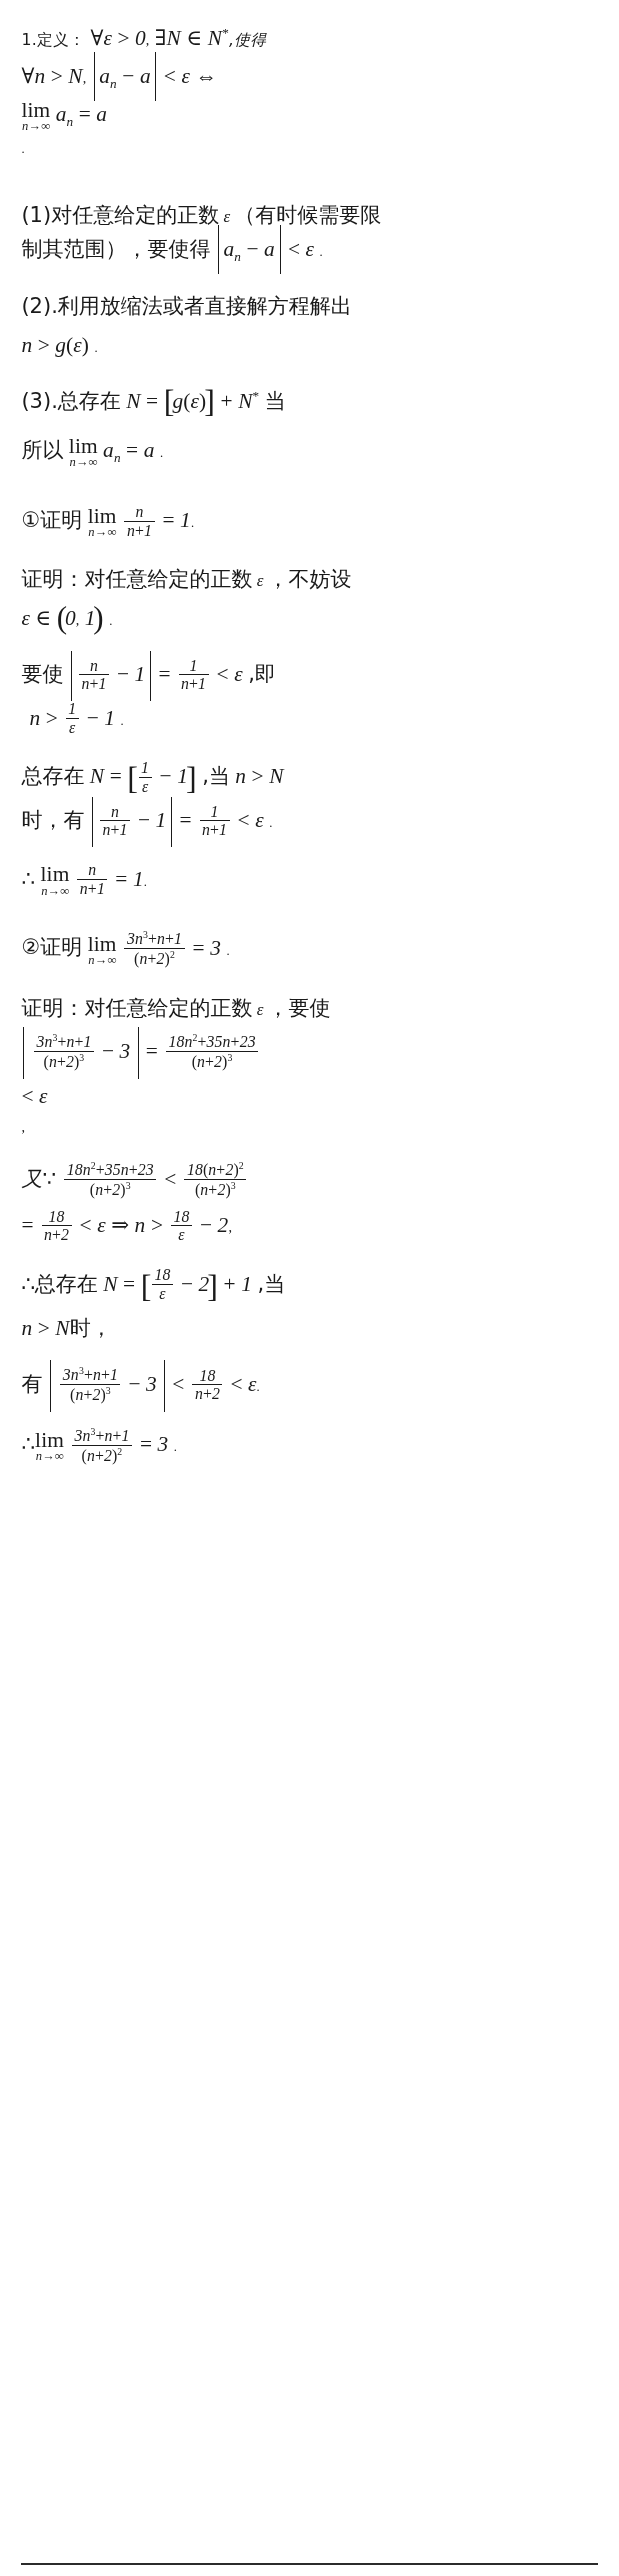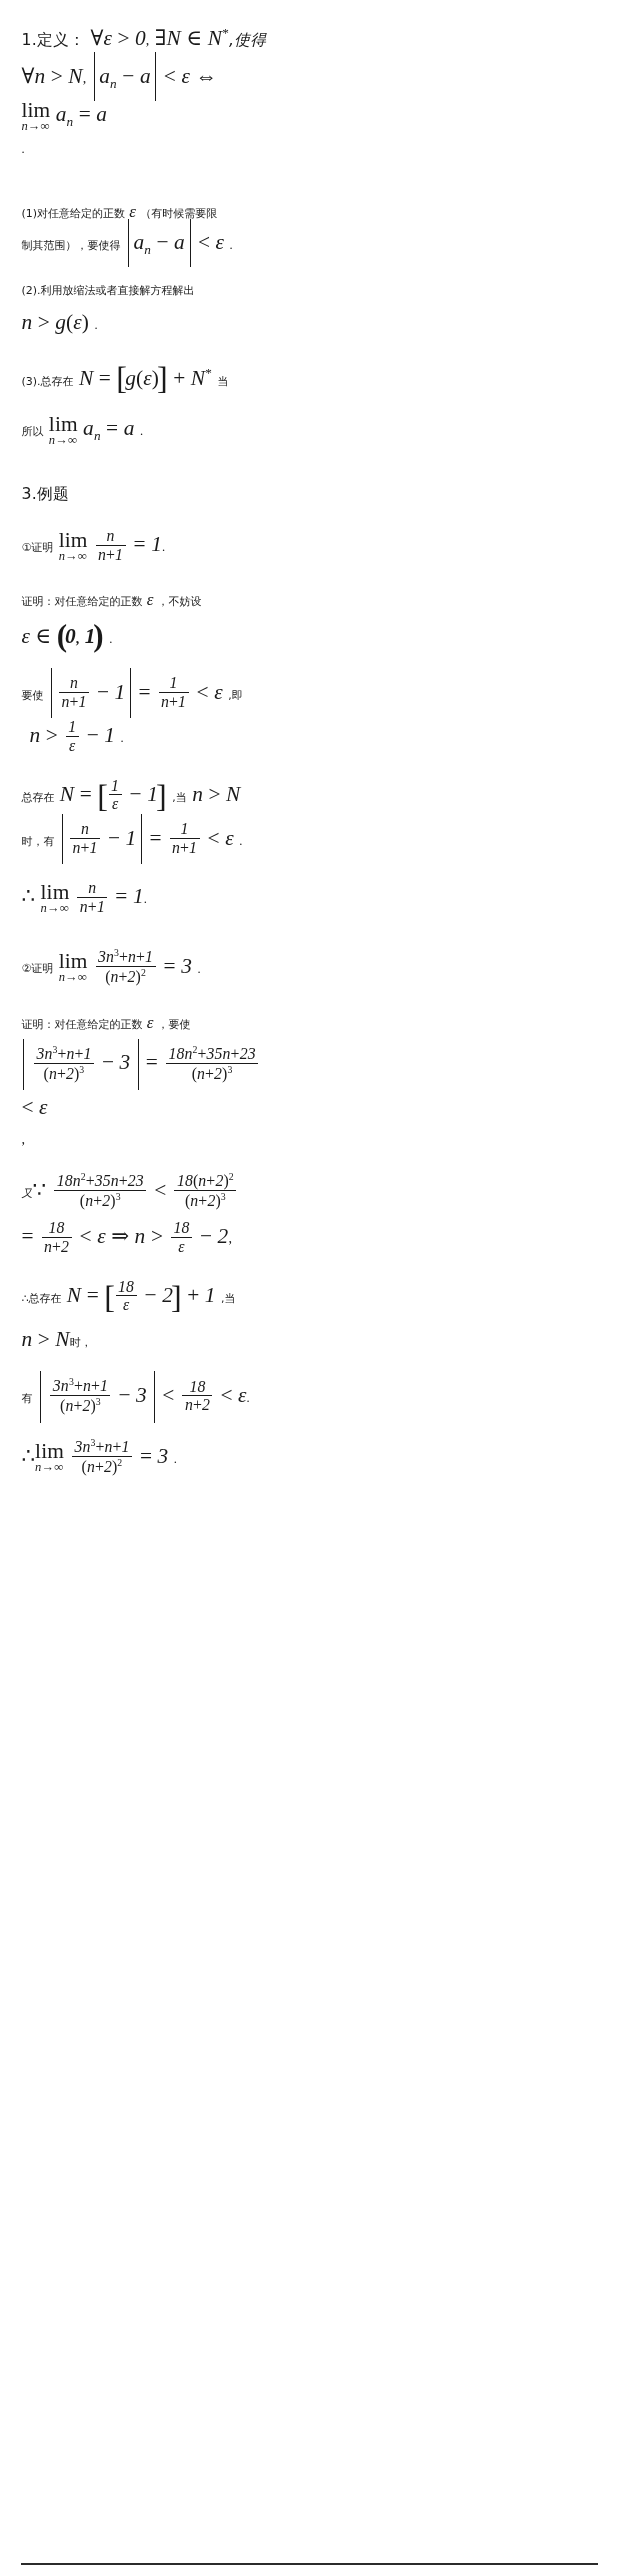--- a/index.html
+++ b/index.html
@@ -24,21 +24,21 @@
     margin: 0 0 21.4px 0;
     line-height: 1.62;
   }
   .cn {
     font-family: "DejaVu Sans", "Liberation Sans", sans-serif;
     font-size: 15.7px;
     letter-spacing: 0.3px;
   }
   .cn-sm {
     font-family: "DejaVu Sans", "Liberation Sans", sans-serif;
-    font-size: 11px;
+    font-size: 21px;
   }
   
   .m {
     font-family: "Liberation Serif", "DejaVu Serif", serif;
     font-style: italic;
     font-size: 21.4px;
     letter-spacing: 0.1px;
   }
   .m-sm {
     font-family: "Liberation Serif", "DejaVu Serif", serif;
@@ -53,21 +53,21 @@
     font-style: italic;
   }
   sup {
     font-size: 0.62em;
     font-style: italic;
   }
   .lim {
     font-style: normal;
     display: inline-block;
     vertical-align: middle;
-    text-align: left;
+    text-align: right;
     line-height: 1;
   }
   .lim .lim-top {
     display: block;
     font-size: 21.4px;
   }
   .lim .lim-bot {
     display: block;
     font-size: 12.6px;
     font-style: italic;
@@ -123,21 +123,20 @@
     font-size: 1.5em;
     font-style: normal;
     line-height: 0.7;
   }
   .brk::before { content: "["; left: 0px; }
   .brk::after  { content: "]"; right: 0px; }
   .paren-big {
     display: inline-block;
     position: relative;
     padding: 0 8.2px;
-    font-weight: bold;
   }
   .paren-big::before, .paren-big::after {
     position: absolute;
     top: 50%;
     transform: translateY(-50%);
     font-size: 1.45em;
     font-style: normal;
     line-height: 0.7;
   }
   .paren-big::before { content: "("; left: 0px; }
@@ -201,23 +200,20 @@
     <div>
       <span class="cn-sm">(3).总存在</span><span class="m"> N <span class="up">=</span> <span class="brk">g<span class="up">(</span>ε<span class="up">)</span></span> <span class="up">+</span> N<sup class="up">*</sup> </span><span class="cn-sm">当</span>
     </div>
     <div style="margin-top:15px;">
       <span class="cn-sm">所以</span><span class="m"> <span class="lim"><span class="lim-top up">lim</span><span class="lim-bot">n→∞</span></span> a<sub>n</sub> <span class="up">=</span> a <span class="dot">.</span></span>
     </div>
   </div>
 
   <div style="height:12.6px;"></div>
 
-  <div class="blk">
-    <span class="cn">3.例题</span>
-  </div>
 
   <div class="blk">
     <span class="cn-sm">①</span><span class="cn-sm">证明</span><span class="m">
       <span class="lim"><span class="lim-top up">lim</span><span class="lim-bot">n→∞</span></span>
       <span class="frac"><span class="num">n</span><span class="den">n<span class="up">+</span>1</span></span>
       <span class="up">=</span> 1<span class="dot">.</span>
     </span>
   </div>
 
   <div class="blk">

